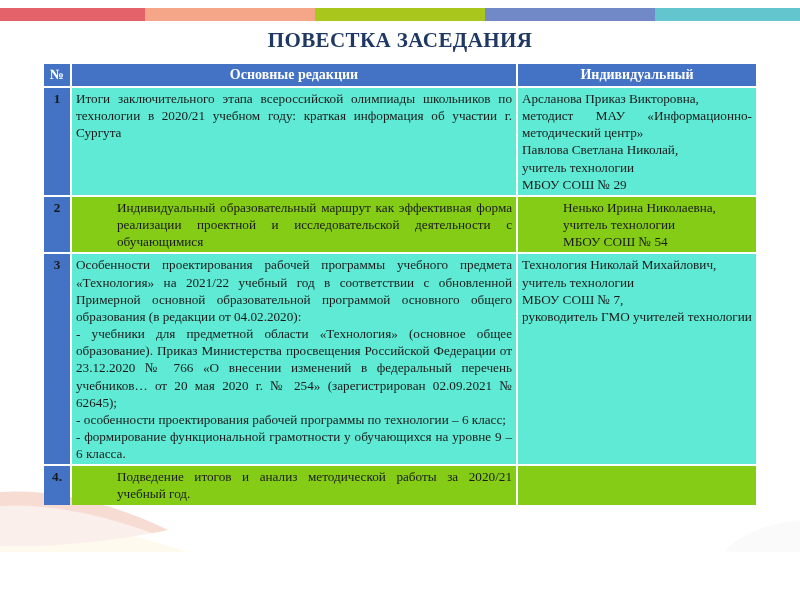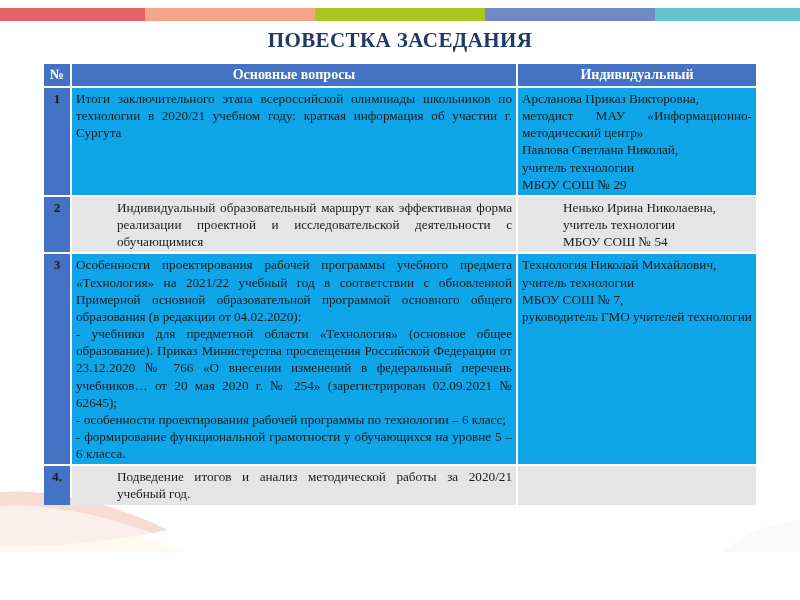--- a/index.html
+++ b/index.html
@@ -105,22 +105,22 @@
   th.col-r, td.col-r { width: 238px; }
 
   td.cell {
     text-align: justify;
     text-justify: inter-word;
     hyphens: none;
   }
   td.cell.nojust { text-align: left; }
 
   
-  tr.shade-a td.cell { background: #0ea5e9; }
-  tr.shade-b td.cell { background: #e5e5e5; padding-left: 45px; }
+  tr.shade-a td.cell { background: #5eead4; }
+  tr.shade-b td.cell { background: #84cc16; padding-left: 45px; }
 
   .line { display: block; }
 
   
 </style>
 </head>
 <body>
 
 <div id="slide">
 
@@ -154,21 +154,21 @@
   <div class="table-wrap">
     <table class="agenda">
       <colgroup>
         <col style="width:26px">
         <col style="width:444px">
         <col style="width:238px">
       </colgroup>
       <thead>
         <tr>
           <th class="col-num">№</th>
-          <th class="col-q">Основные вопросы</th>
+          <th class="col-q">Основные редакции</th>
           <th class="col-r">Индивидуальный</th>
         </tr>
       </thead>
       <tbody>
 
         <tr class="shade-a">
           <td class="col-num">1</td>
           <td class="cell col-q">
             <span>Итоги заключительного этапа всероссийской олимпиады школьников по технологии в 2020/21 учебном году: краткая информация об участии г. Сургута</span>
           </td>
@@ -192,21 +192,21 @@
             <span class="line">МБОУ СОШ № 54</span>
           </td>
         </tr>
 
         <tr class="shade-a">
           <td class="col-num">3</td>
           <td class="cell col-q">
             <span class="line">Особенности проектирования рабочей программы учебного предмета «Технология» на 2021/22 учебный год в соответствии с обновленной Примерной основной образовательной программой основного общего образования (в редакции от 04.02.2020):</span>
             <span class="line">- учебники для предметной области «Технология» (основное общее образование). Приказ Министерства просвещения Российской Федерации от 23.12.2020 № 766 «О внесении изменений в федеральный перечень учебников… от 20 мая 2020 г. № 254» (зарегистрирован 02.09.2021 № 62645);</span>
             <span class="line">-  особенности проектирования рабочей программы по технологии – 6 класс;</span>
-            <span class="line">- формирование функциональной грамотности у обучающихся на уровне 5 – 6 класса.</span>
+            <span class="line">- формирование функциональной грамотности у обучающихся на уровне 9 – 6 класса.</span>
           </td>
           <td class="cell col-r nojust">
             <span class="line">Технология Николай Михайлович,</span>
             <span class="line">учитель технологии</span>
             <span class="line">МБОУ СОШ № 7,</span>
             <span class="line">руководитель      ГМО      учителей технологии</span>
           </td>
         </tr>
 
         <tr class="shade-b">

